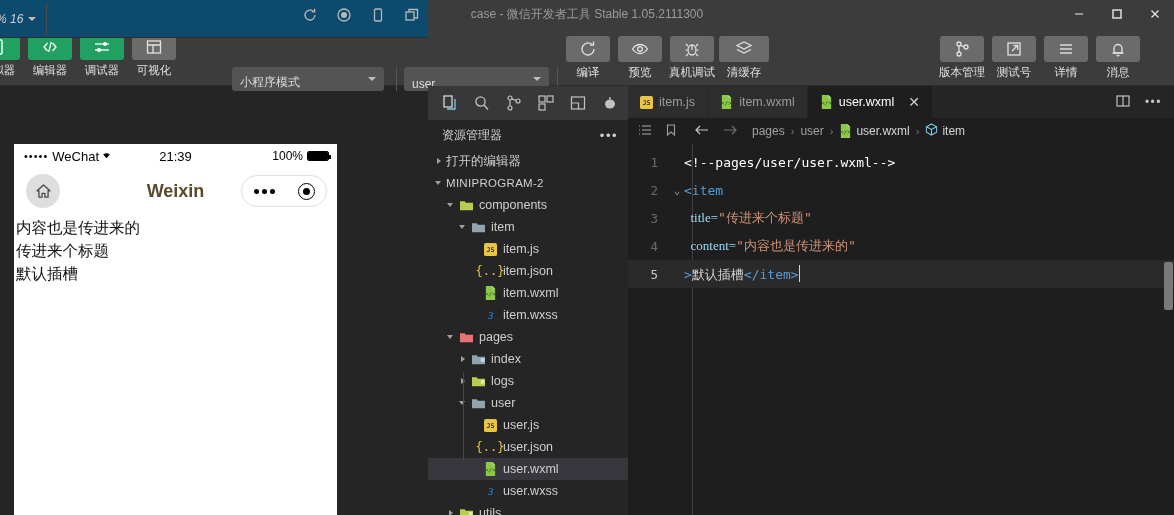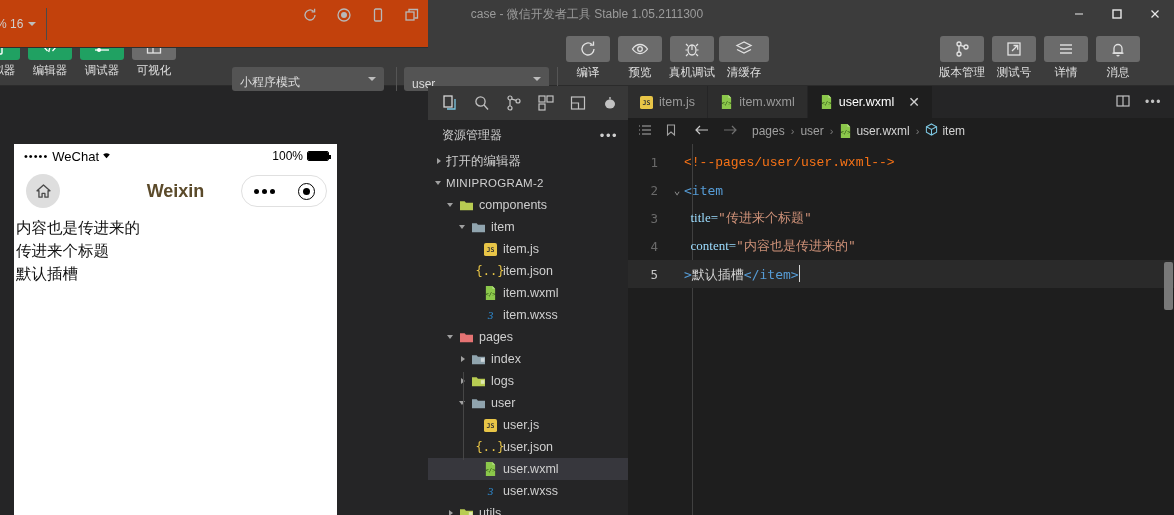--- a/index.html
+++ b/index.html
@@ -55,23 +55,24 @@
     align-items: flex-end; padding: 0 8px; color: #dcdcdc; font-size: 12px;
     position: relative;
   }
   .sel-box .caret {
     position: absolute; right: 8px; top: 50%; transform: translateY(-50%);
     width: 0; height: 0; border-left: 4px solid transparent; border-right: 4px solid transparent;
     border-top: 4px solid #bdbdbd;
   }
   .tb-chip.wide { width: 50px; }
   .sim-bar {
-    position: absolute; left: 0; top: 0; width: 428px; height: 48px;
-    display: flex; align-items: center; background: #c2410c;
+    position: absolute; left: 0; top: 0; width: 428px; height: 38px;
+    display: flex; align-items: center; background: #0c4a6e;
     border-bottom: 1px solid #2e2e2e;
+    font-style: italic;
   }
   .sim-seg {
     display: flex; align-items: center; height: 32px; padding: 0 10px;
     color: #cfcfcf; font-size: 12px; border-right: 1px solid #4a4a4a;
     white-space: nowrap;
   }
   .sim-seg .caret {
     margin-left: 5px; width: 0; height: 0;
     border-left: 4px solid transparent; border-right: 4px solid transparent;
     border-top: 4px solid #bdbdbd;
@@ -211,21 +212,21 @@
   }
   .cline { height: 28px; display: flex; align-items: center; position: relative; }
   .cline.cur { background: #2a2a2a; }
   .lnum {
     width: 42px; text-align: right; padding-right: 12px; color: #6a6a6a;
     font-size: 12.5px; flex: 0 0 42px;
   }
   .cline.cur .lnum { color: #c6c6c6; }
   .fold { width: 14px; flex: 0 0 14px; color: #9a9a9a; font-size: 11px; text-align: center; }
   .ctext { white-space: pre; }
-  .c-comment { color: #f97316; font-family: Liberation Mono, monospace; }
+  .c-comment { color: #ffffff; }
   .c-tag     { color: #569CD6; }
   .c-attr    { color: #9CDCFE; font-family: Liberation Serif, serif; }
   .c-str     { color: #CE9178; }
   .c-text    { color: #d4d4d4; }
   .indent-guide {
     position: absolute; left: 64px; top: 0; bottom: 0; width: 1px; background: #404040;
   }
   .caret-bar {
     display: inline-block; width: 1px; height: 17px; background: #d4d4d4;
     vertical-align: -3px;
@@ -451,20 +452,21 @@
   <div class="sim-panel">
     <div class="phone">
       <div class="ph-status">
         <span class="ph-dots">•••••</span>
         <span class="ph-carrier">WeChat</span>
         <span style="margin-left:1px;">
           <svg width="13" height="11" viewBox="0 0 13 11">
               <path d="M6.5 9.3 3.2 5.6a5 5 0 0 1 6.6 0z" fill="#000"></path>
             </svg>
         </span>
+        <span class="ph-time">21:39</span>
         <span class="ph-right">
           <span>100%</span>
           <span class="batt"></span>
         </span>
       </div>
       <div class="ph-nav">
         <div class="home-btn">
           <svg width="19" height="19" viewBox="0 0 20 20">
               <path d="M10 3.2 3.2 9.2h2V16h3.3v-4h3v4h3.3V9.2h2z" fill="none" stroke="#4a4a4a" stroke-width="1.4" stroke-linejoin="round"></path>
             </svg>

